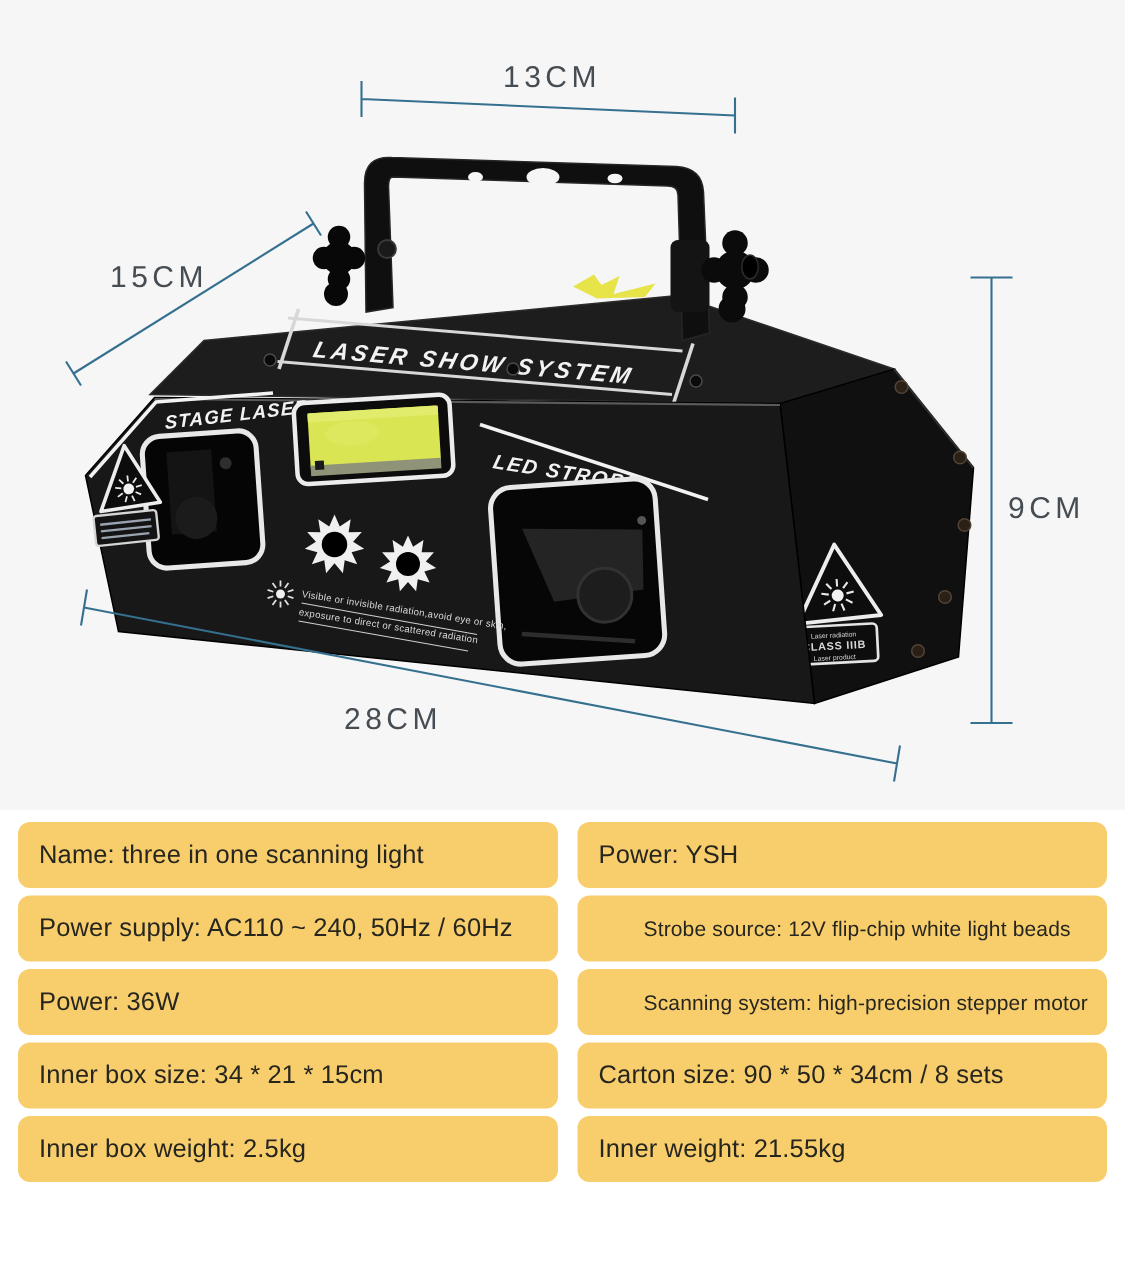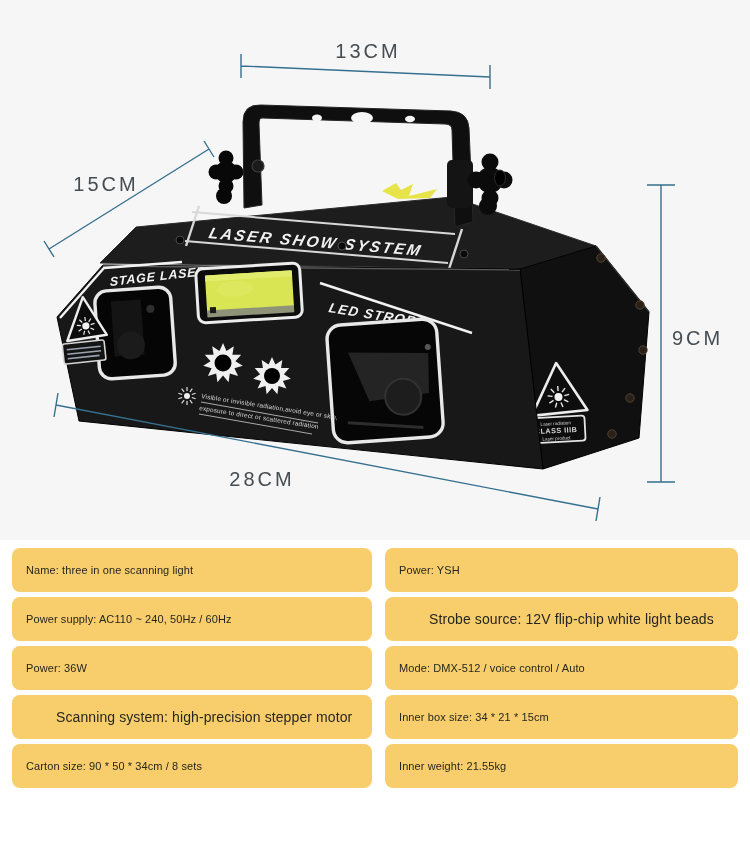--- a/index.html
+++ b/index.html
@@ -3,21 +3,21 @@
 <meta charset="utf-8">
 <style>
   html,body{margin:0;padding:0;background:#ffffff;}
   .page{position:relative;width:750px;height:855px;overflow:hidden;background:#ffffff;
         font-family:"Liberation Sans", sans-serif;}
   .photo-section{position:relative;width:750px;height:540px;background:#f6f6f7;}
   .photo-section svg{display:block;}
   .table-section{position:relative;width:726px;margin:8px 12px 0 12px;background:#ffffff;}
   .spec-grid{display:grid;grid-template-columns:360px 353px;column-gap:13px;row-gap:5px;}
   .spec-cell{height:44px;display:flex;align-items:center;padding:0 14px;box-sizing:border-box;
-             background:#f8ce6d;border-radius:8px;font-size:11px;font-weight:500;color:#26261f;
+             background:#f8ce6d;border-radius:8px;font-size:17px;font-weight:500;color:#26261f;
              letter-spacing:.1px;white-space:nowrap;overflow:hidden;}
   .spec-cell.small{font-size:14px;padding-left:44px;}
   .dim-text{fill:#454c52;font-size:20px;letter-spacing:3px;font-family:"Liberation Sans",sans-serif;}
   .dim-line{stroke:#35708e;stroke-width:1.4;fill:none;}
   .face-label{fill:#f2f2f2;font-weight:bold;font-style:italic;font-family:"Liberation Sans",sans-serif;}
   .tiny-label{fill:#d8d8d8;font-family:"Liberation Sans",sans-serif;}
 </style>
 </head>
 <body>
 
@@ -192,23 +192,23 @@
 
   <div class="table-section">
     <div class="spec-grid">
       <div class="spec-cell">Name: three in one scanning light</div>
       <div class="spec-cell">Power: YSH</div>
 
       <div class="spec-cell">Power supply: AC110 ~ 240, 50Hz / 60Hz</div>
       <div class="spec-cell small">Strobe source: 12V flip-chip white light beads</div>
 
       <div class="spec-cell">Power: 36W</div>
-      <div class="spec-cell">Mode: DMX-512 / voice control / Auto</div>
 
       <div class="spec-cell small">Scanning system: high-precision stepper motor</div>
 
       <div class="spec-cell">Inner box size: 34 * 21 * 15cm</div>
       <div class="spec-cell">Carton size: 90 * 50 * 34cm / 8 sets</div>
 
+      <div class="spec-cell">Inner box weight: 2.5kg</div>
       <div class="spec-cell">Inner weight: 21.55kg</div>
     </div>
   </div>
 </div>
 
 </body></html>

